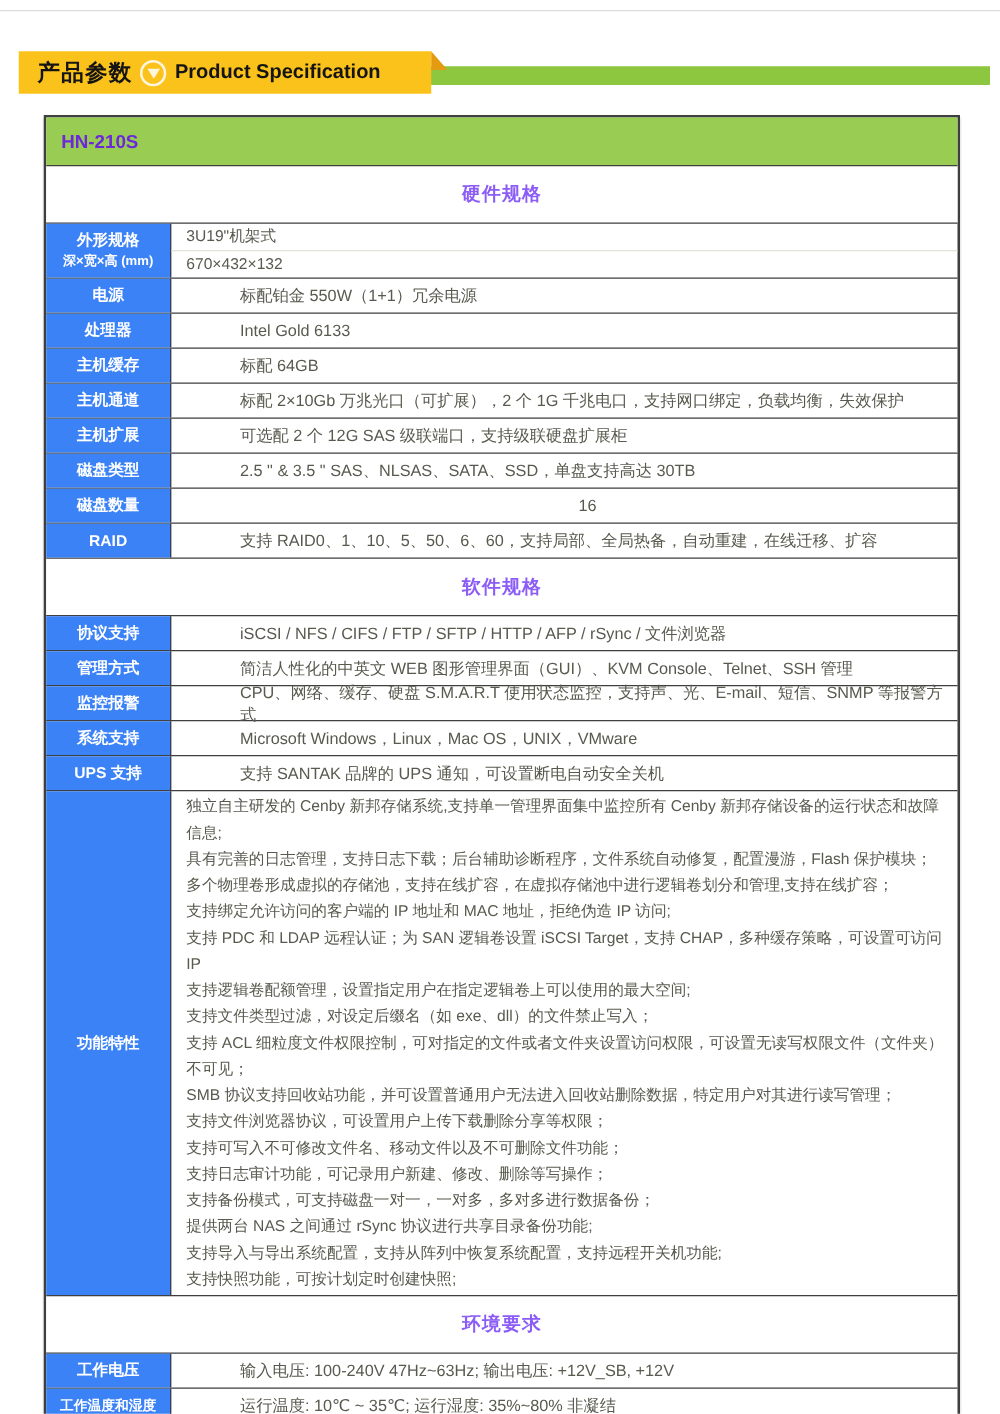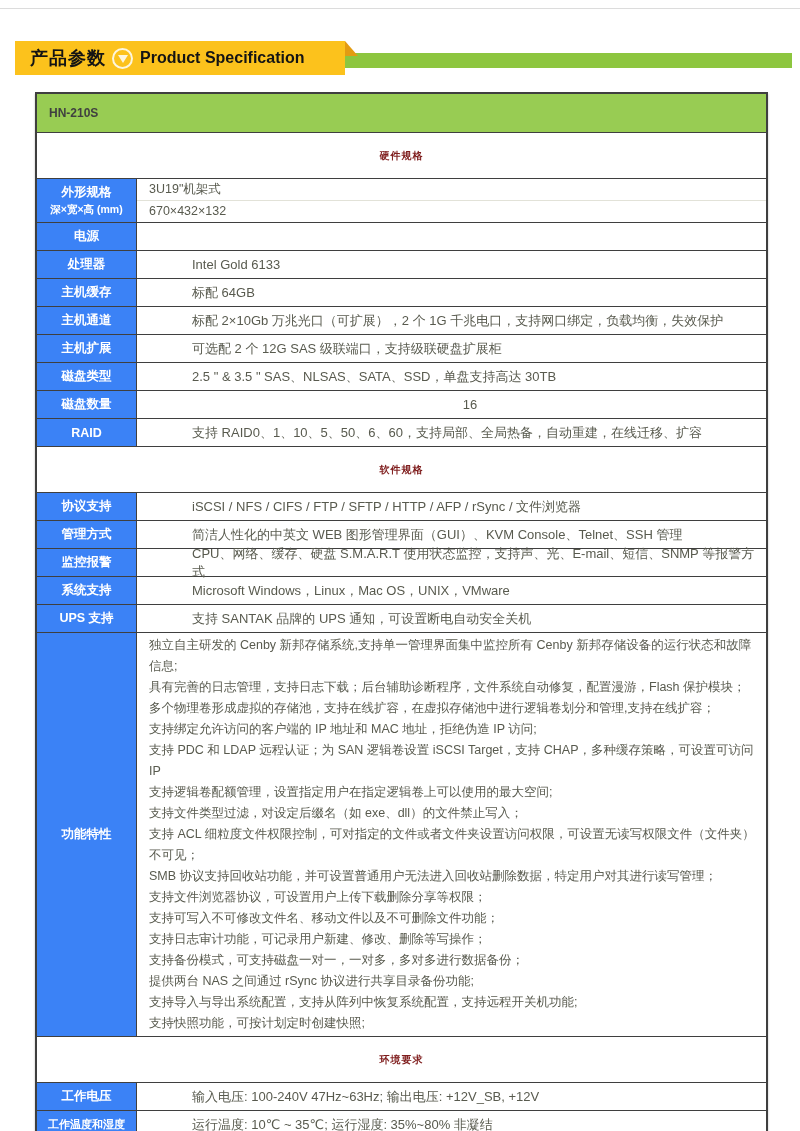--- a/index.html
+++ b/index.html
@@ -31,25 +31,25 @@
   .cell { display: flex; align-items: center; }
   .label { width: 100px; min-width: 100px; background: #3b82f6; color: #ffffff; font-weight: bold;
     font-size: 12.5px; justify-content: center; text-align: center;
     border-right: 1px solid #3f3f3f; flex-direction: column; }
   .small-label { font-size: 11px; }
   .value { flex: 1; padding: 3px 10px 3px 12px; font-size: 13px; color: #585a4e; }
   .center-value { justify-content: center; padding-left: 4px; text-align: center; }
 
   .series-row { height: 38px; }
   .series-row .label { background: #7FBE35; font-size: 16px; letter-spacing: 1px; }
-  .series-row .value { background: #98CC53; color: #404040; font-weight: bold; font-size: 12px; }
+  .series-row .value { background: #98CC53; color: #6d28d9; font-weight: bold; font-size: 15px; }
 
   .section-row { height: 46px; display: flex; align-items: center; justify-content: center;
-    border-top: 1px solid #3f3f3f; background: #fff; font-size: 10px; font-weight: bold;
-    color: #7f1d1d; letter-spacing: 1px; }
+    border-top: 1px solid #3f3f3f; background: #fff; font-size: 15px; font-weight: bold;
+    color: #8b5cf6; letter-spacing: 1px; }
 
   .r28 { height: 28px; gap: 43px; }
   .dim-row { height: 44px; }
   .dim-row .label { line-height: 1.5; }
   .dim-sublabel { font-size: 10.5px; font-weight: bold; }
   .dim-value { flex-direction: column; align-items: stretch; padding: 0; }
   .dim-line { height: 22px; display: flex; align-items: center; padding-left: 12px;
     font-size: 12.5px; color: #585a4e; }
   .dim-line1 { border-bottom: 1px solid #e2e2d8; }
 
@@ -89,20 +89,21 @@
         <div class="dim-sublabel">深×宽×高 (mm)</div>
       </div>
       <div class="cell value dim-value">
         <div class="dim-line dim-line1">3U19"机架式</div>
         <div class="dim-line">670×432×132</div>
       </div>
     </div>
 
     <div class="row r28">
       <div class="cell label">电源</div>
+      <div class="cell value">标配铂金 550W（1+1）冗余电源</div>
     </div>
     <div class="row r28">
       <div class="cell label">处理器</div>
       <div class="cell value">Intel Gold 6133</div>
     </div>
     <div class="row r28">
       <div class="cell label">主机缓存</div>
       <div class="cell value">标配 64GB</div>
     </div>
     <div class="row r28">

